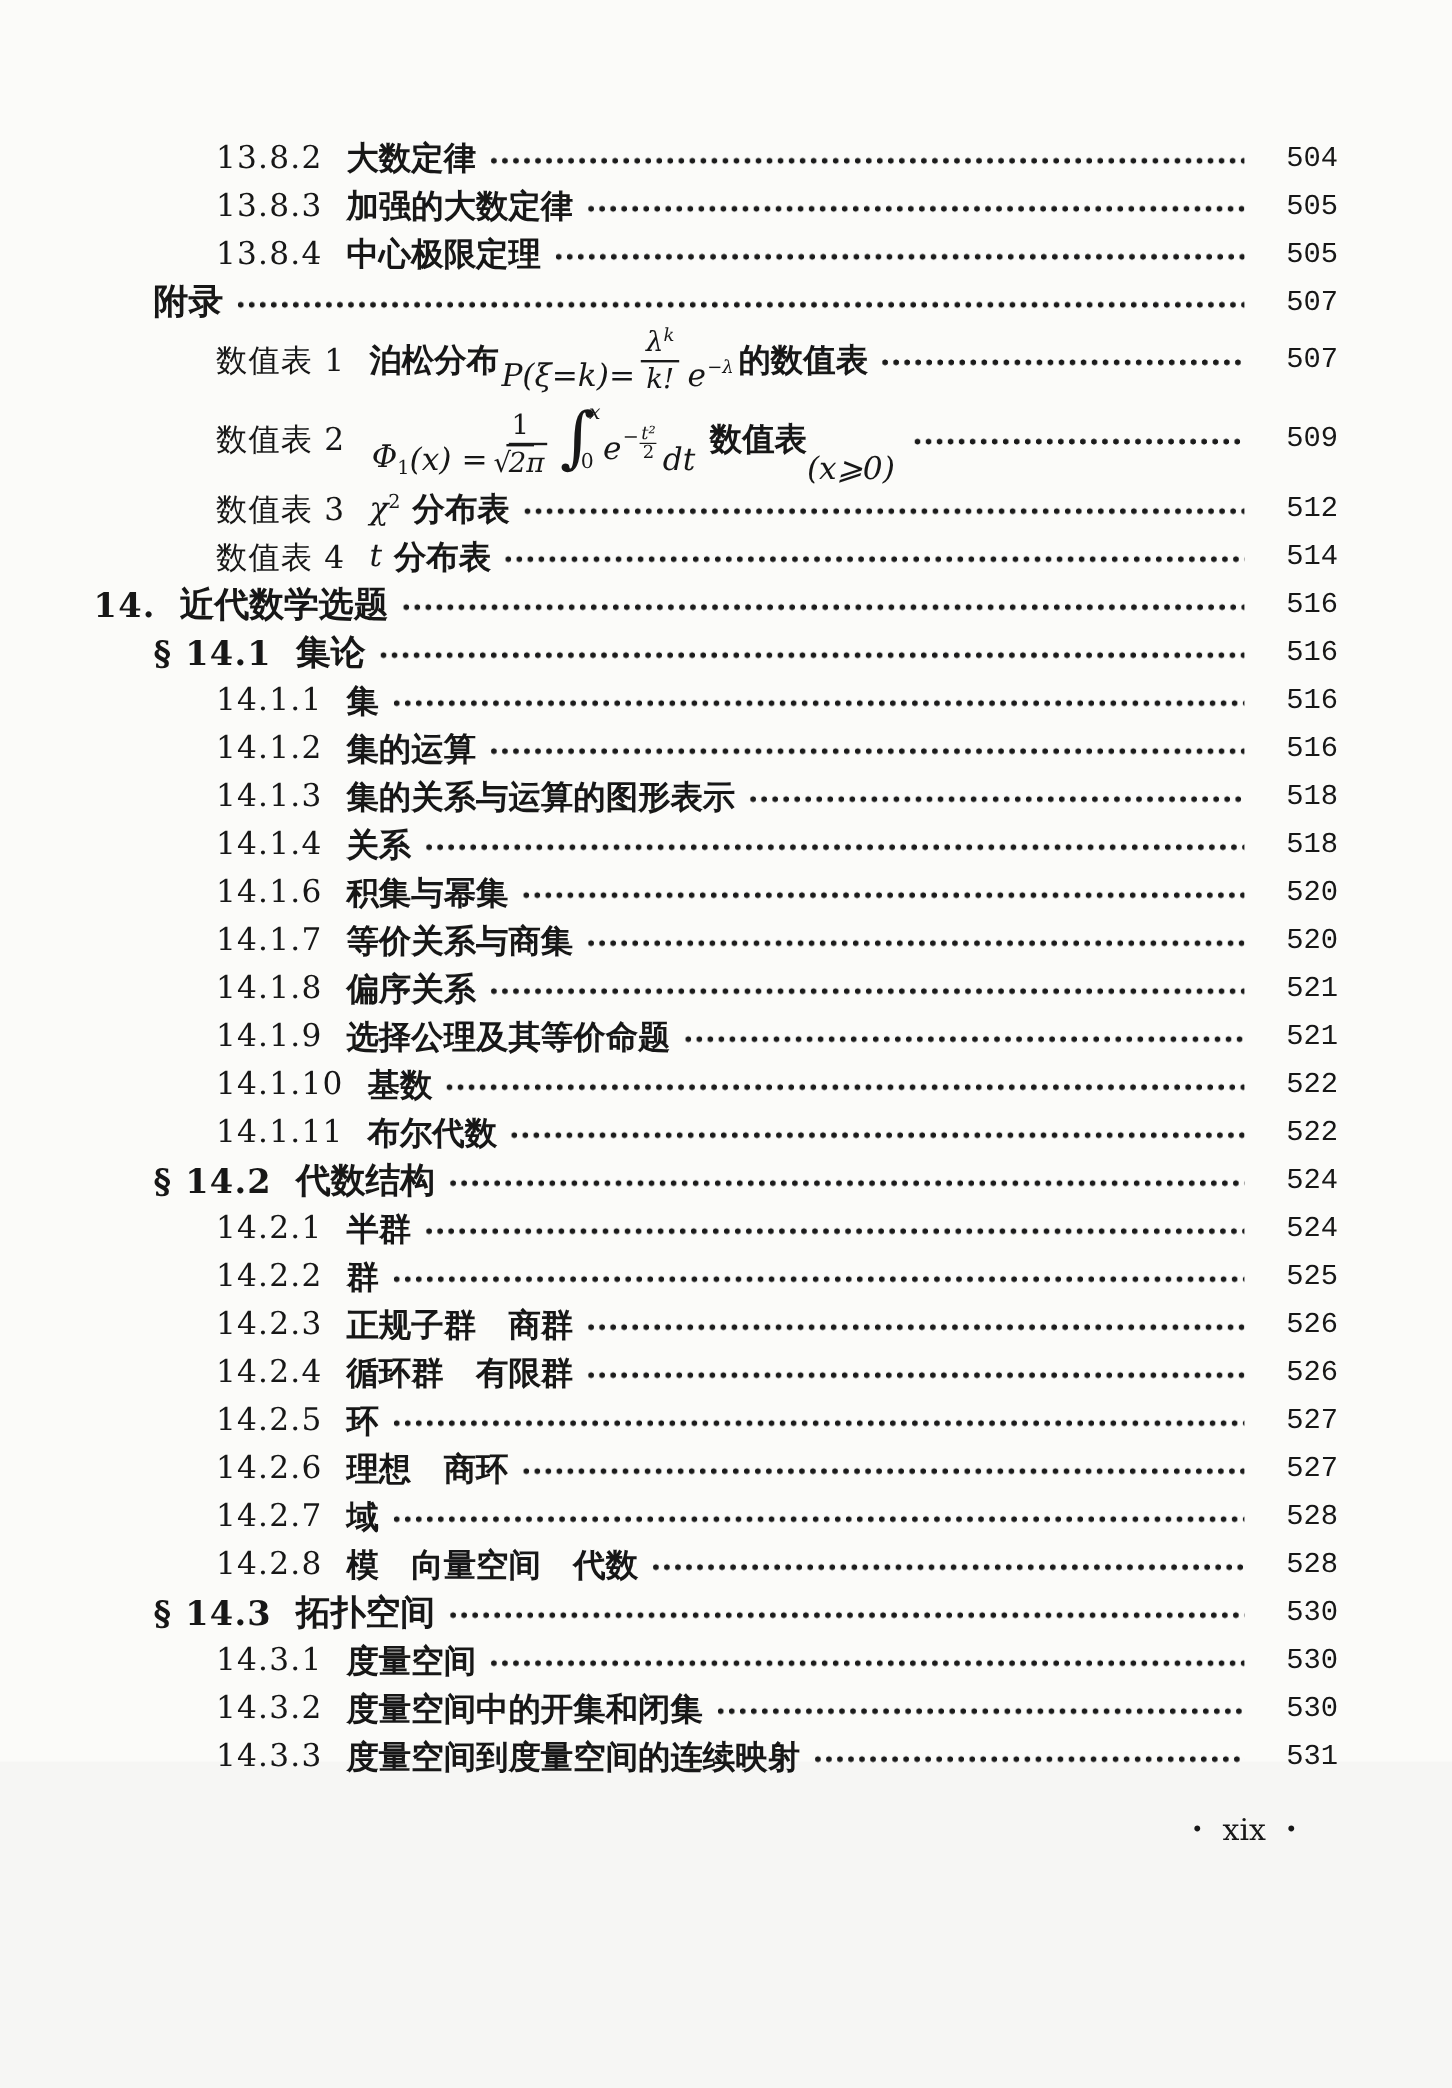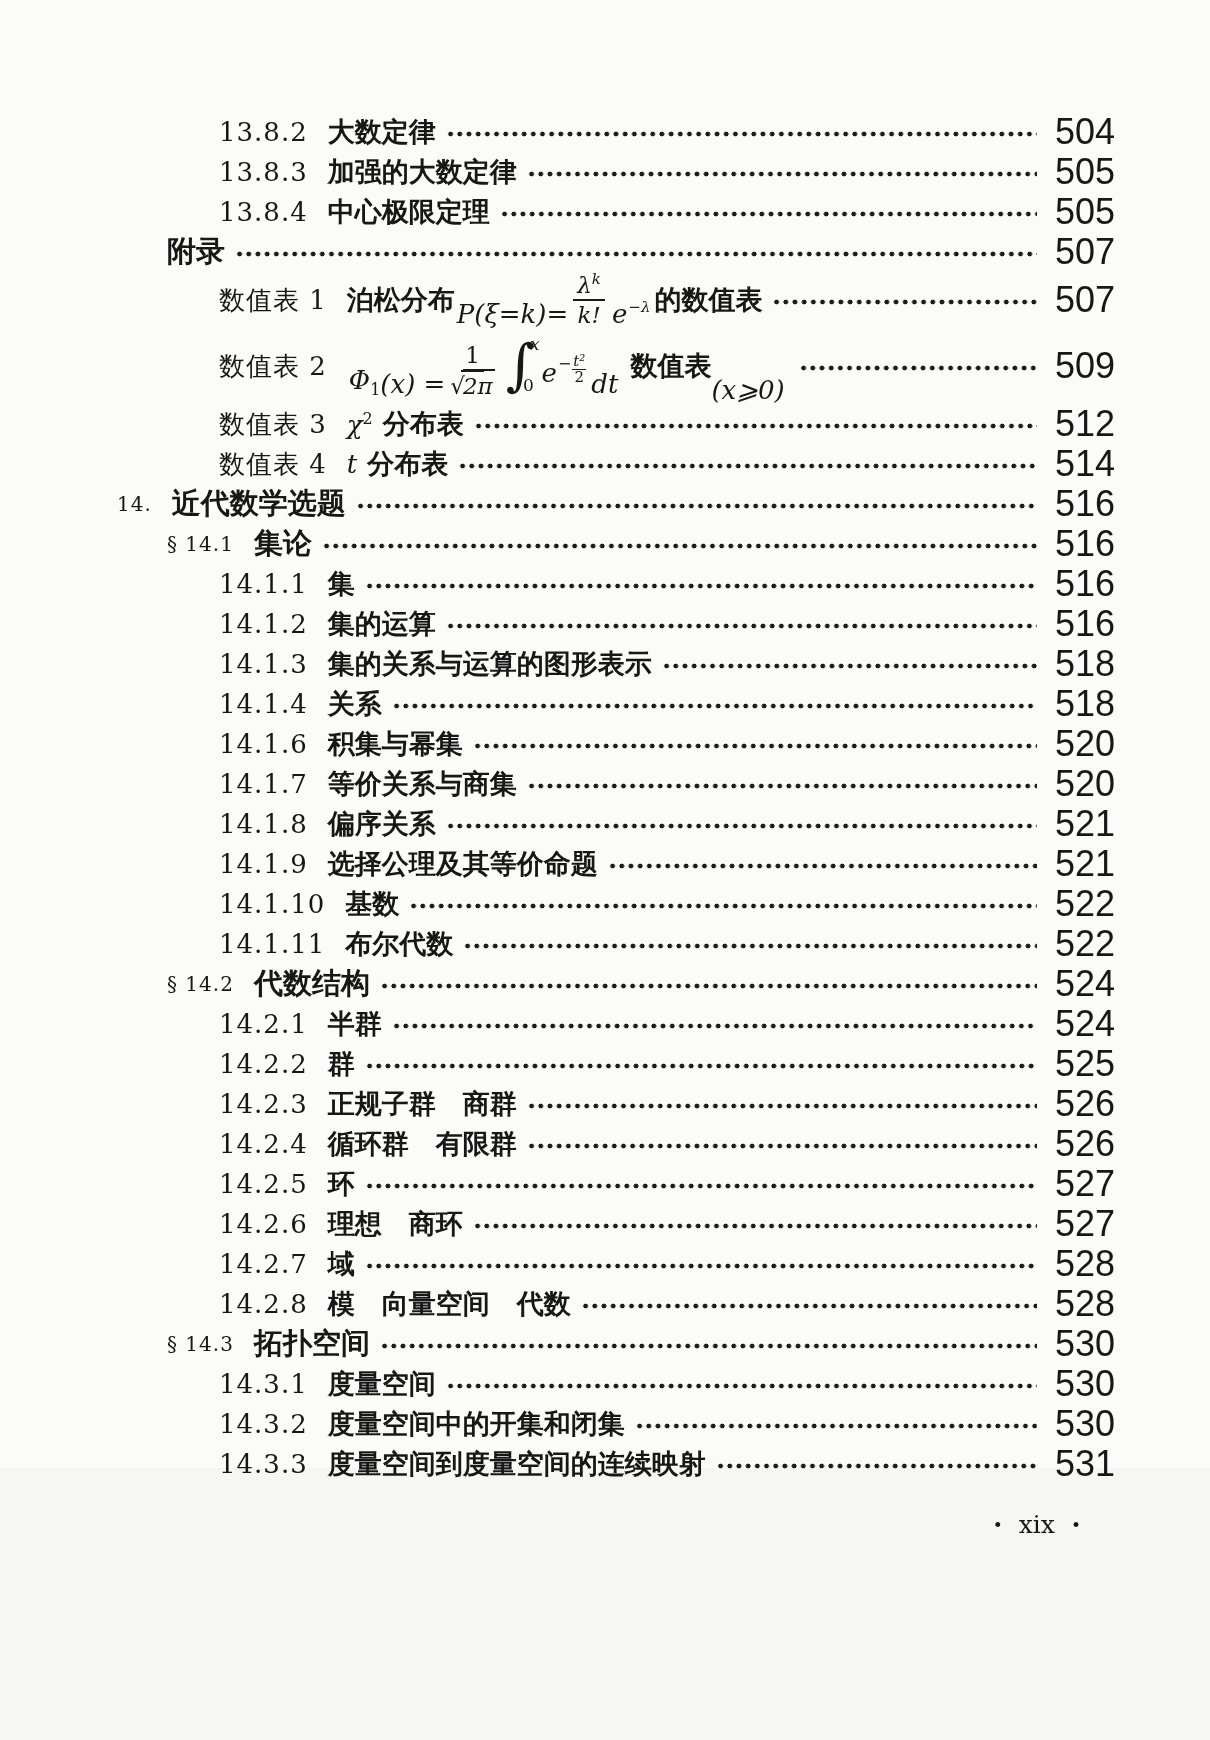--- a/index.html
+++ b/index.html
@@ -7,50 +7,50 @@
     width:1210px;height:1740px;
     background:#f6f6f4;
     font-family:"Liberation Serif","DejaVu Serif",serif;
     color:#171717;
     overflow:hidden;
   }
   .page{
     box-sizing:border-box;
     width:1210px;height:1468px;
     background:#fbfbf9;
-    padding:112px 95px 0 117px;
+    padding:112px 95px 0 78px;
   }
   
   .row{display:flex;align-items:center;height:40px;white-space:nowrap;}
   .lvl0{margin-left:0;}
   .lvl1{margin-left:50px;justify-content:center;}
   .lvl2{margin-left:102px;}
   .num{
     font-family:"DejaVu Serif","Liberation Serif",serif;
     font-size:26px;letter-spacing:1px;margin-right:20px;flex:0 0 auto;
   }
   .title{
     font-family:"DejaVu Sans","Liberation Sans",sans-serif;
     font-size:27px;font-weight:600;flex:0 0 auto;
   }
   .em-sym{
     font-family:"DejaVu Serif","Liberation Serif",serif;
     font-style:italic;font-size:26px;margin:0 10px 0 0;flex:0 0 auto;
   }
   .em-sym sup{font-size:16px;font-style:normal;}
   .bold .title{font-size:29px;font-weight:700;}
-  .bold .num{font-size:20px;font-weight:400;}
+  .bold .num{font-size:28px;font-weight:700;}
   .dots{
     flex:1 1 auto;height:12px;margin:4px 16px 0 10px;
     background-image:radial-gradient(circle,#1b1b1b 2.1px,rgba(0,0,0,0) 2.7px);
     background-size:9.2px 12px;background-repeat:repeat-x;background-position:0 50%;
   }
   .page-num{
     flex:0 0 62px;text-align:right;
-    font-family:Liberation Sans, sans-serif;font-size:36px;
+    font-family:Liberation Mono, monospace;font-size:24px;
   }
   
   .f1{height:56px;}
   .f2{height:76px;}
   .math{
     display:inline-flex;align-items:flex-end;
     font-family:"DejaVu Serif","Liberation Serif",serif;
     font-style:italic;font-size:26px;margin:0 4px 0 2px;flex:0 0 auto;
   }
   .math .up{font-style:normal;}

